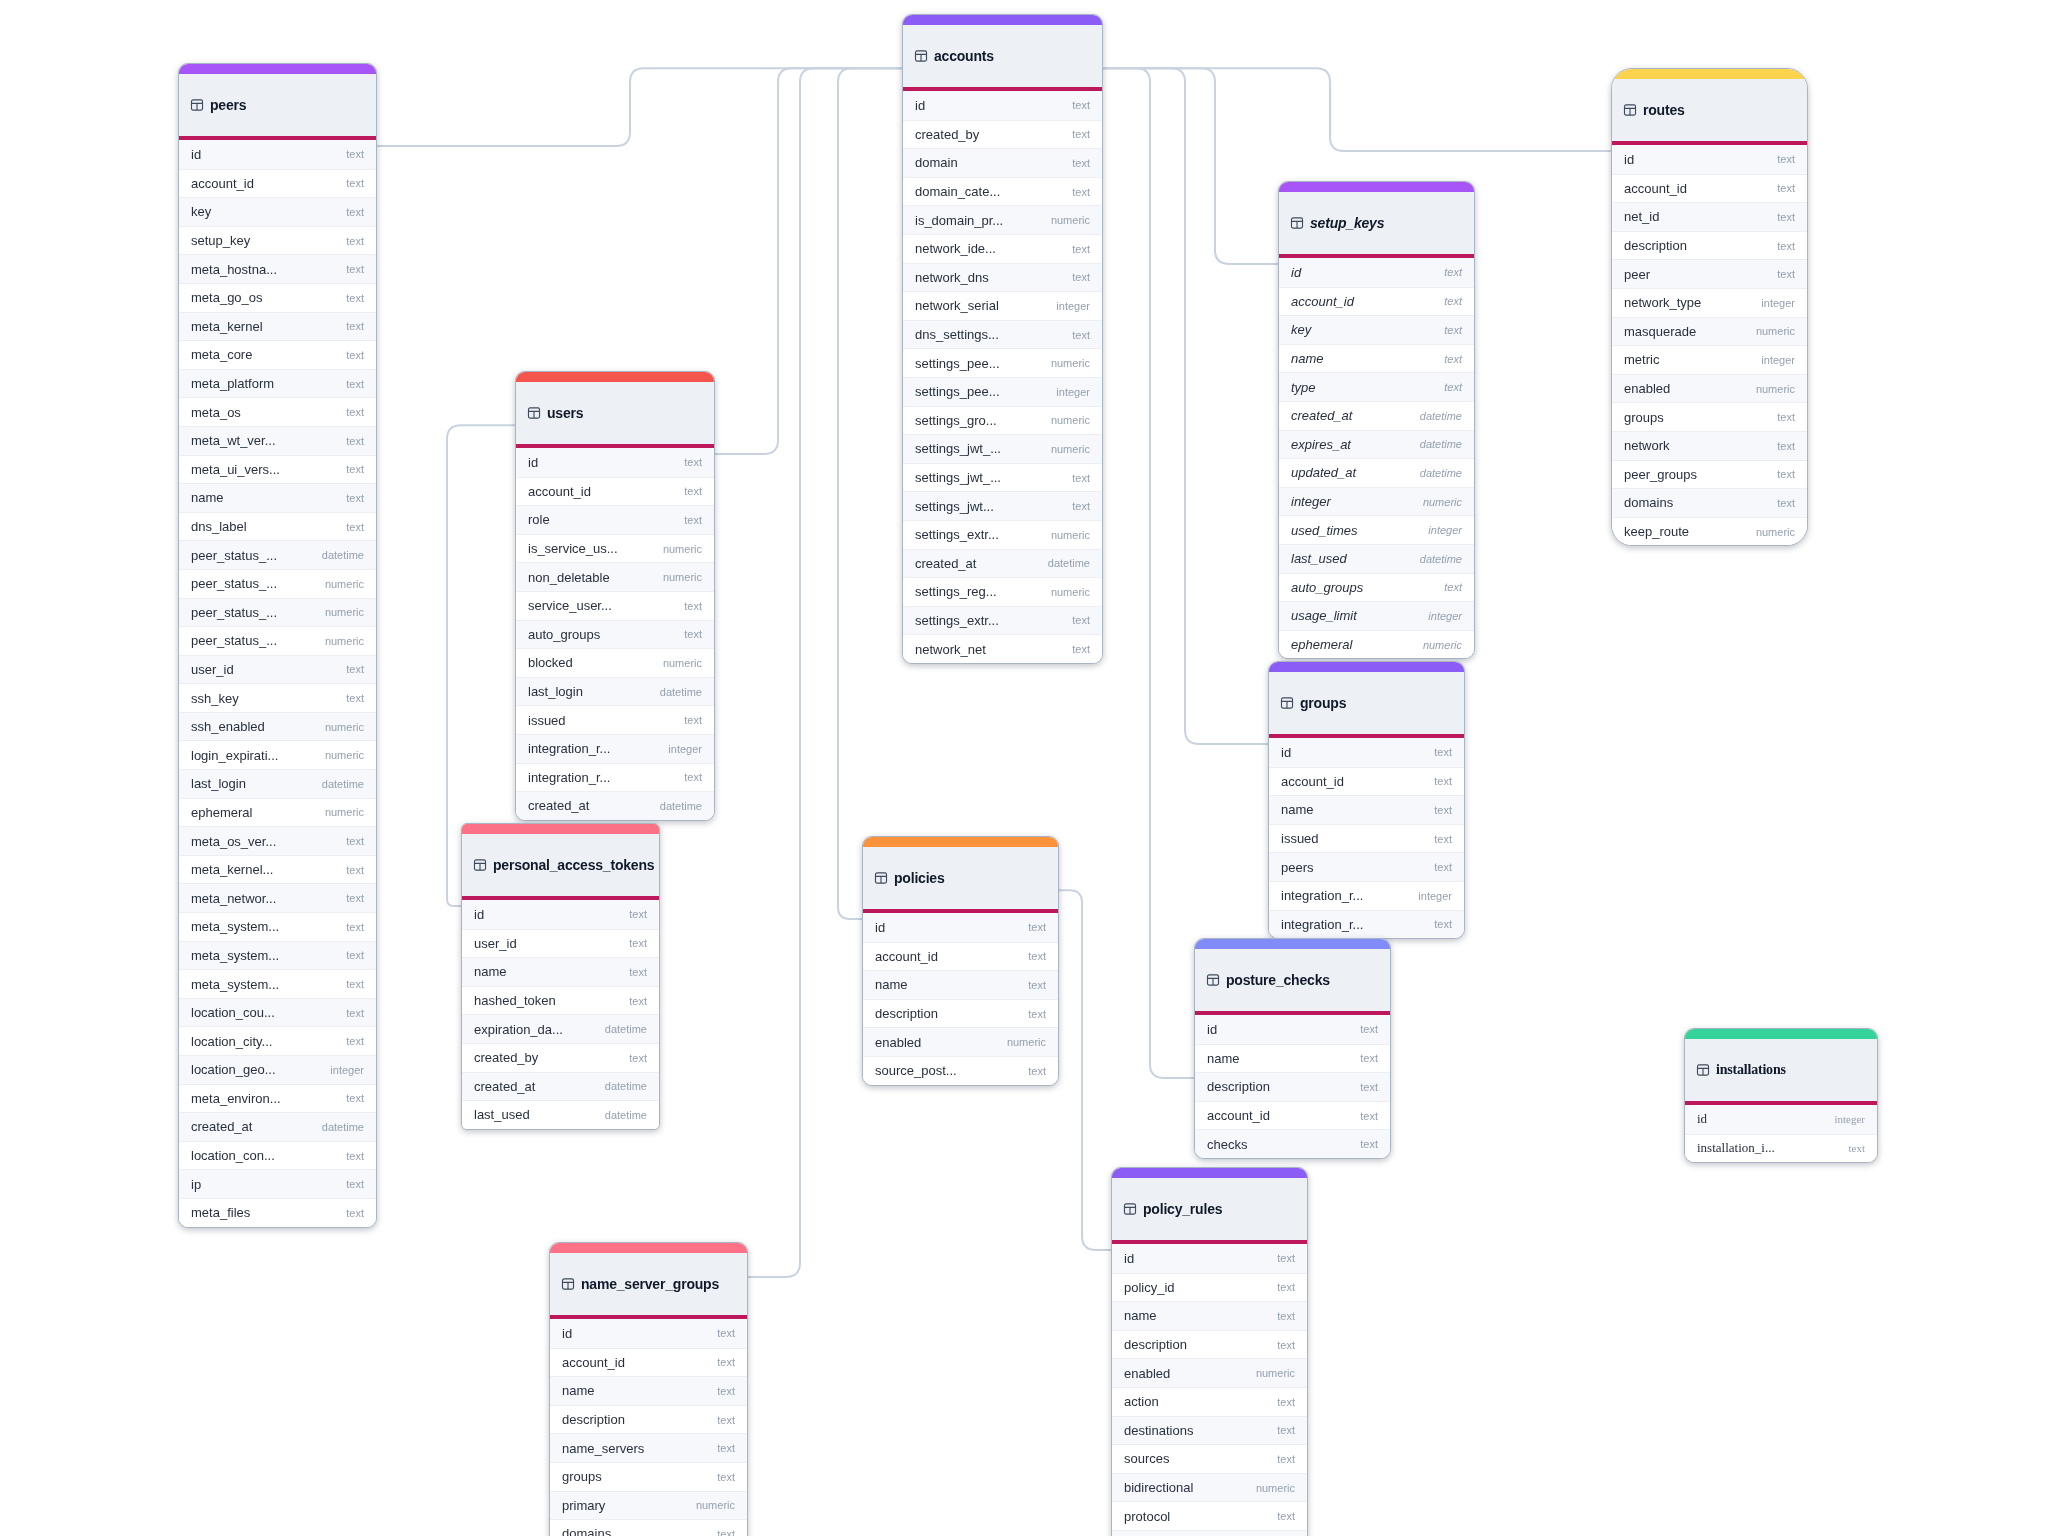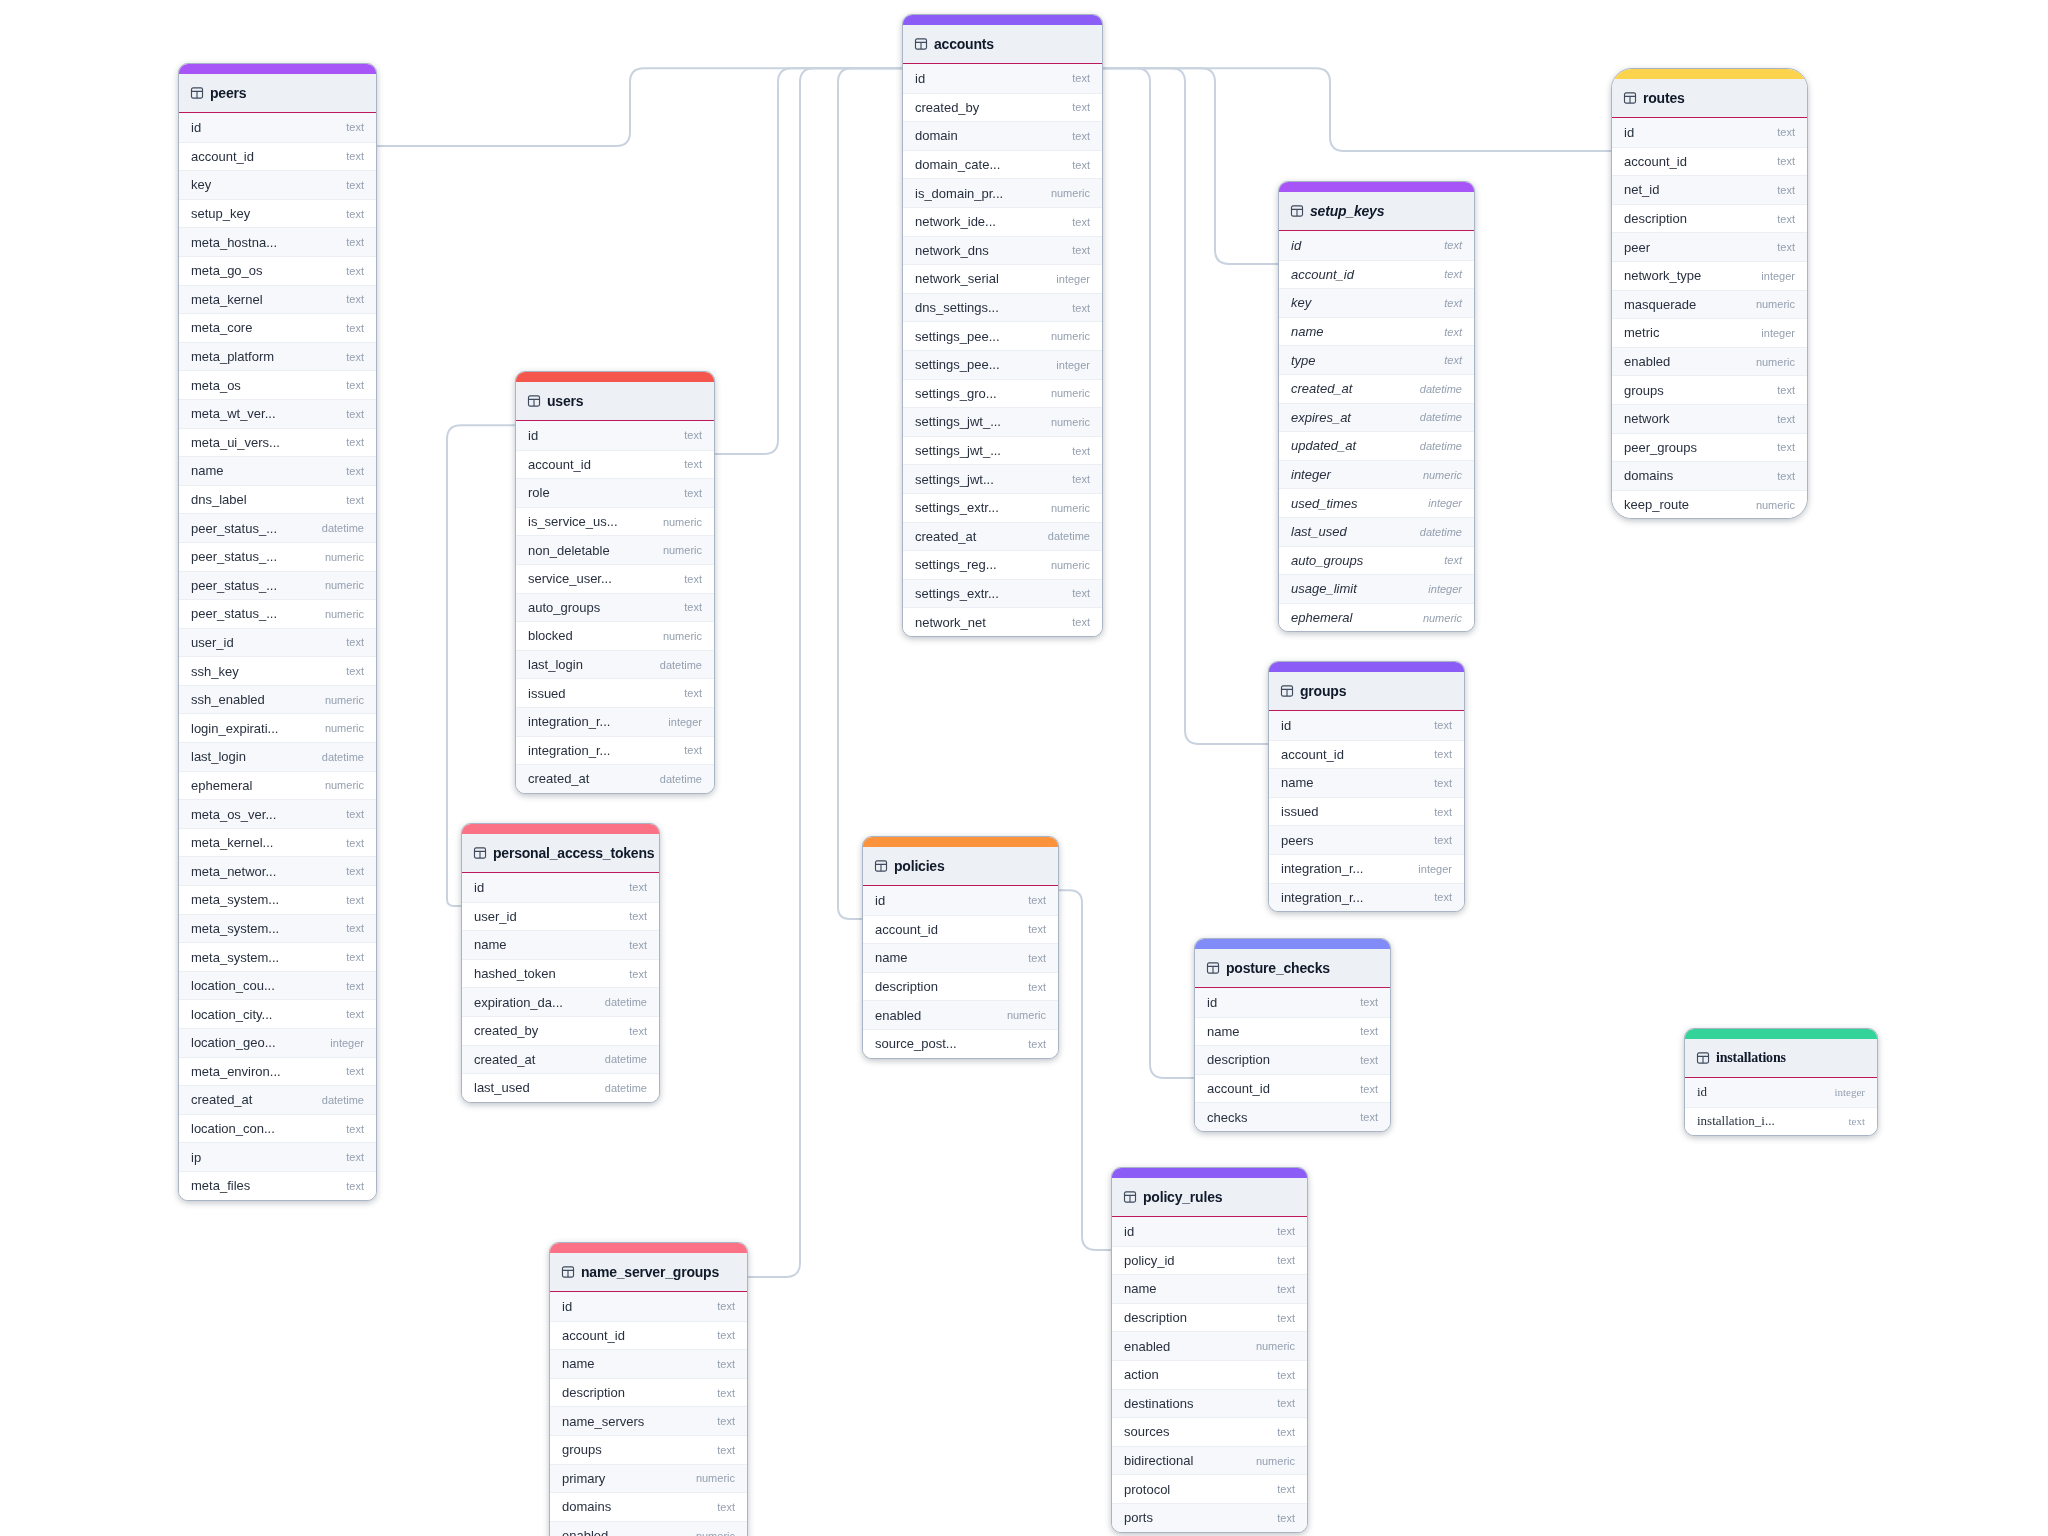--- a/index.html
+++ b/index.html
@@ -13,21 +13,21 @@
   #wires path{fill:none;stroke:#c9d3e0;stroke-width:2;stroke-linecap:round;}
   .tbl{
     position:absolute;z-index:1;background:#ffffff;
     border:1px solid #a9b4c4;border-radius:10px;
     box-shadow:0 2px 6px rgba(30,41,59,.28);
     overflow:hidden;box-sizing:content-box;
   }
   .strip{height:10px;}
   .thead{
     height:30px;display:flex;align-items:center;gap:6px;
-    padding:4px 11px;background:#edf0f5;border-bottom:1px solid #be185d;
+    padding:16px 11px;background:#edf0f5;border-bottom:4px solid #be185d;
   }
   .ttitle{font-weight:700;font-size:14px;color:#111a2b;letter-spacing:-0.2px;white-space:nowrap;}
   .ticon{display:flex;align-items:center;}
   .rows{display:block;}
   .row{
     height:28.6px;display:flex;align-items:center;justify-content:space-between;
     padding:0 12px;box-sizing:border-box;background:#ffffff;
   }
   .row:nth-child(odd){background:#f6f8fb;}
   .row + .row{border-top:1px solid #ebeef3;}
@@ -279,21 +279,21 @@
         <div class="row">
           <span class="fname">integration_r...</span>
           <span class="ftype">text</span>
         </div>
         <div class="row">
           <span class="fname">created_at</span>
           <span class="ftype">datetime</span>
         </div>
       </div>
     </div>
-    <div class="tbl" style="left: 461px; top: 823px; width: 197px;">
+    <div class="tbl" style="left: 461px; top: 823px; width: 197px; border-radius: 6px;">
       <div class="strip" style="background:#fb7185"></div>
       <div class="thead">
         <span class="ticon">
           <svg viewBox="0 0 16 16" width="14" height="14" aria-hidden="true">
             <g fill="none" stroke="#3f4a5c" stroke-width="1.3">
               <rect x="1.7" y="2.2" width="12.6" height="11.6" rx="1.8"></rect>
               <path d="M1.7 6.2 H14.3 M8 6.2 V13.8"></path>
             </g>
           </svg>
         </span>

